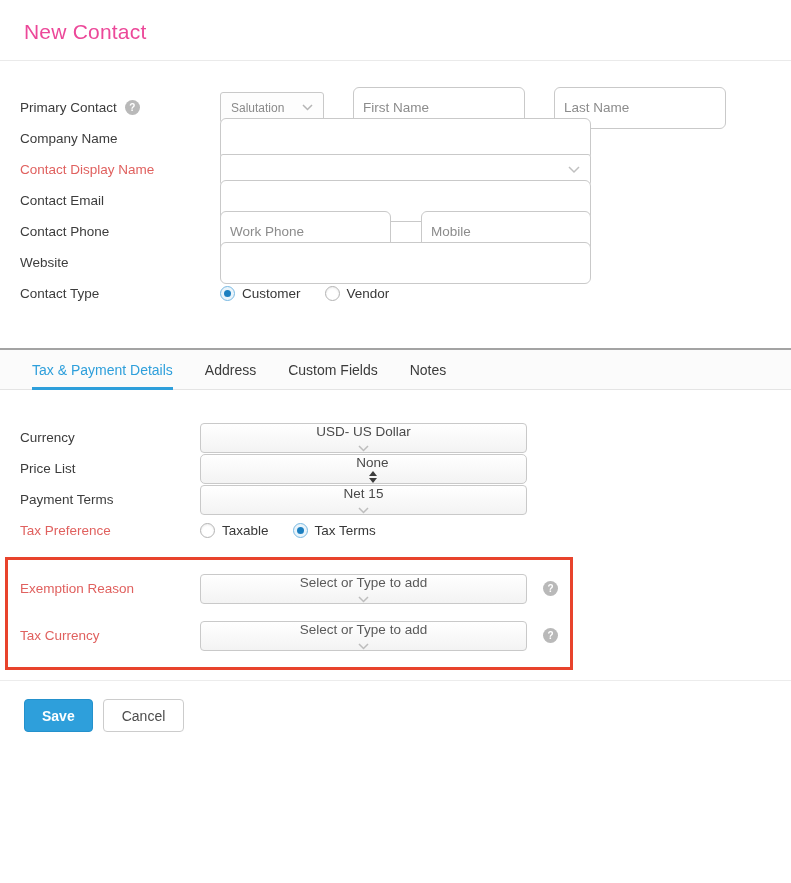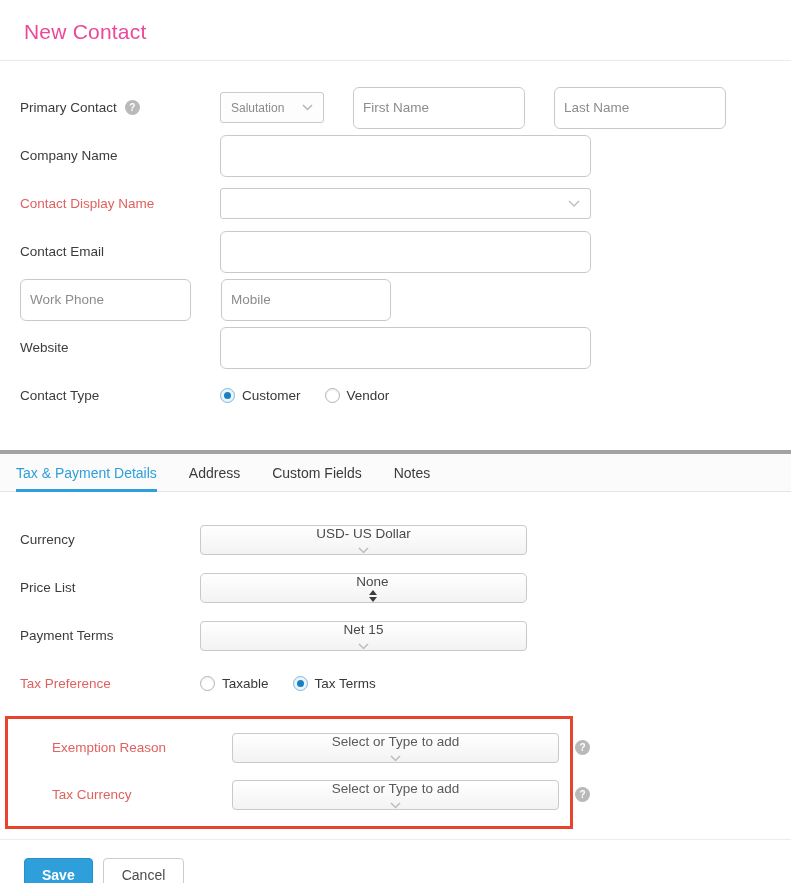--- a/index.html
+++ b/index.html
@@ -16,21 +16,21 @@
   html,body{background:#fff;}
   body{font-family:"Liberation Sans","DejaVu Sans",sans-serif;}
   .page{width:791px;height:883px;background:#fff;position:relative;overflow:hidden;}
 
   
   .header{height:61px;padding:20px 0 0 24px;border-bottom:1px solid var(--divider);}
   .page-title{font-size:21px;color:#ec4899;font-weight:400;letter-spacing:.2px;}
 
   
   .form-section{padding:31px 0 0 20px;}
-  .frow{display:flex;align-items:center;height:31px;margin-bottom:17px;}
+  .frow{display:flex;align-items:center;height:31px;}
   .frow .flabel{width:200px;flex:0 0 200px;font-size:13.5px;color:var(--label);display:flex;align-items:center;gap:8px;}
   .flabel.required{color:var(--required-red);}
   .controls{display:flex;align-items:center;}
 
   .tinput{height:42px;border:1px solid var(--border-gray);border-radius:6px;padding:0 9px;
           font-size:13.5px;color:#333;background:#fff;outline:none;font-family:inherit;}
   .tinput::placeholder{color:var(--placeholder);opacity:1;}
   .w-name{width:172px;margin-left:29px;}
   .w-wide{width:371px;}
   .w-phone{width:171px;}
@@ -61,37 +61,37 @@
   
   .radio-group{display:flex;align-items:center;gap:24px;}
   .radio-opt{display:flex;align-items:flex-end;gap:7px;font-size:13.5px;color:#383838;cursor:pointer;}
   .radio{width:15px;height:15px;border-radius:50%;border:1px solid #b3b3b3;background:#fff;
          display:inline-flex;align-items:center;justify-content:center;flex:0 0 auto;
          box-shadow:inset 0 1px 2px rgba(0,0,0,.08);}
   .radio.selected{border-color:#79b9e2;background:#e9f4fb;box-shadow:none;}
   .radio.selected::after{content:"";width:7px;height:7px;border-radius:50%;background:#1c7fc0;}
 
   
-  .tabbar{margin-top:39px;height:42px;background:#fbfbfb;border-top:4px solid #a3a3a3;
-          border-bottom:1px solid #e4e4e4;display:flex;align-items:stretch;padding-left:16px;}
+  .tabbar{margin-top:39px;height:42px;background:#fbfbfb;border-top:2px solid #a3a3a3;
+          border-bottom:1px solid #e4e4e4;display:flex;align-items:stretch;padding-left:32px;}
   .tab{display:flex;align-items:center;margin-right:32px;font-size:14px;color:#3b3b3b;
        position:relative;cursor:pointer;white-space:nowrap;}
   .tab.active{color:var(--accent);}
   .tab.active::after{content:"";position:absolute;left:0;right:0;bottom:-1px;height:3px;background:var(--accent);}
 
   
   .tax-section{padding:32px 0 0 20px;}
   .tax-section .frow .flabel{width:180px;flex:0 0 180px;}
 
   
   .annotation-box{margin:11px 0 0 -15px;width:568px;border:3px solid var(--annotation-red);
                   padding:13px 0 16px 12px;background:transparent;}
   .annotation-box .frow{margin-bottom:16px;}
   .annotation-box .frow:last-child{margin-bottom:0;}
-  .annotation-box .frow .flabel{width:180px;flex:0 0 180px;margin-left:32px;}
+  .annotation-box .frow .flabel{width:180px;flex:0 0 180px;}
 
   
   .footer{border-top:1px solid #ececec;margin-top:10px;padding:18px 0 0 24px;display:flex;gap:10px;}
   .btn{height:33px;border-radius:4px;font-size:14px;font-family:inherit;cursor:pointer;display:inline-flex;align-items:center;}
   .btn-save{background:var(--accent);color:#fff;border:1px solid #2491cc;padding:0 17px;font-weight:bold;}
   .btn-cancel{background:#fff;color:#4c4c4c;border:1px solid #ccc;padding:0 18px;}
 </style>
 </head>
 <body>
 
@@ -144,20 +144,21 @@
     </div>
 
     <div class="frow">
       <div class="flabel">Contact Email</div>
       <div class="controls">
         <input class="tinput w-wide" value="" style="">
       </div>
     </div>
 
     <div class="frow">
+      <div class="flabel">Contact Phone</div>
       <div class="controls">
         <input class="tinput w-phone" placeholder="Work Phone" style="">
         <input class="tinput w-mobile" placeholder="Mobile" style="">
       </div>
     </div>
 
     <div class="frow">
       <div class="flabel">Website</div>
       <div class="controls">
         <input class="tinput w-wide" value="" style="">

